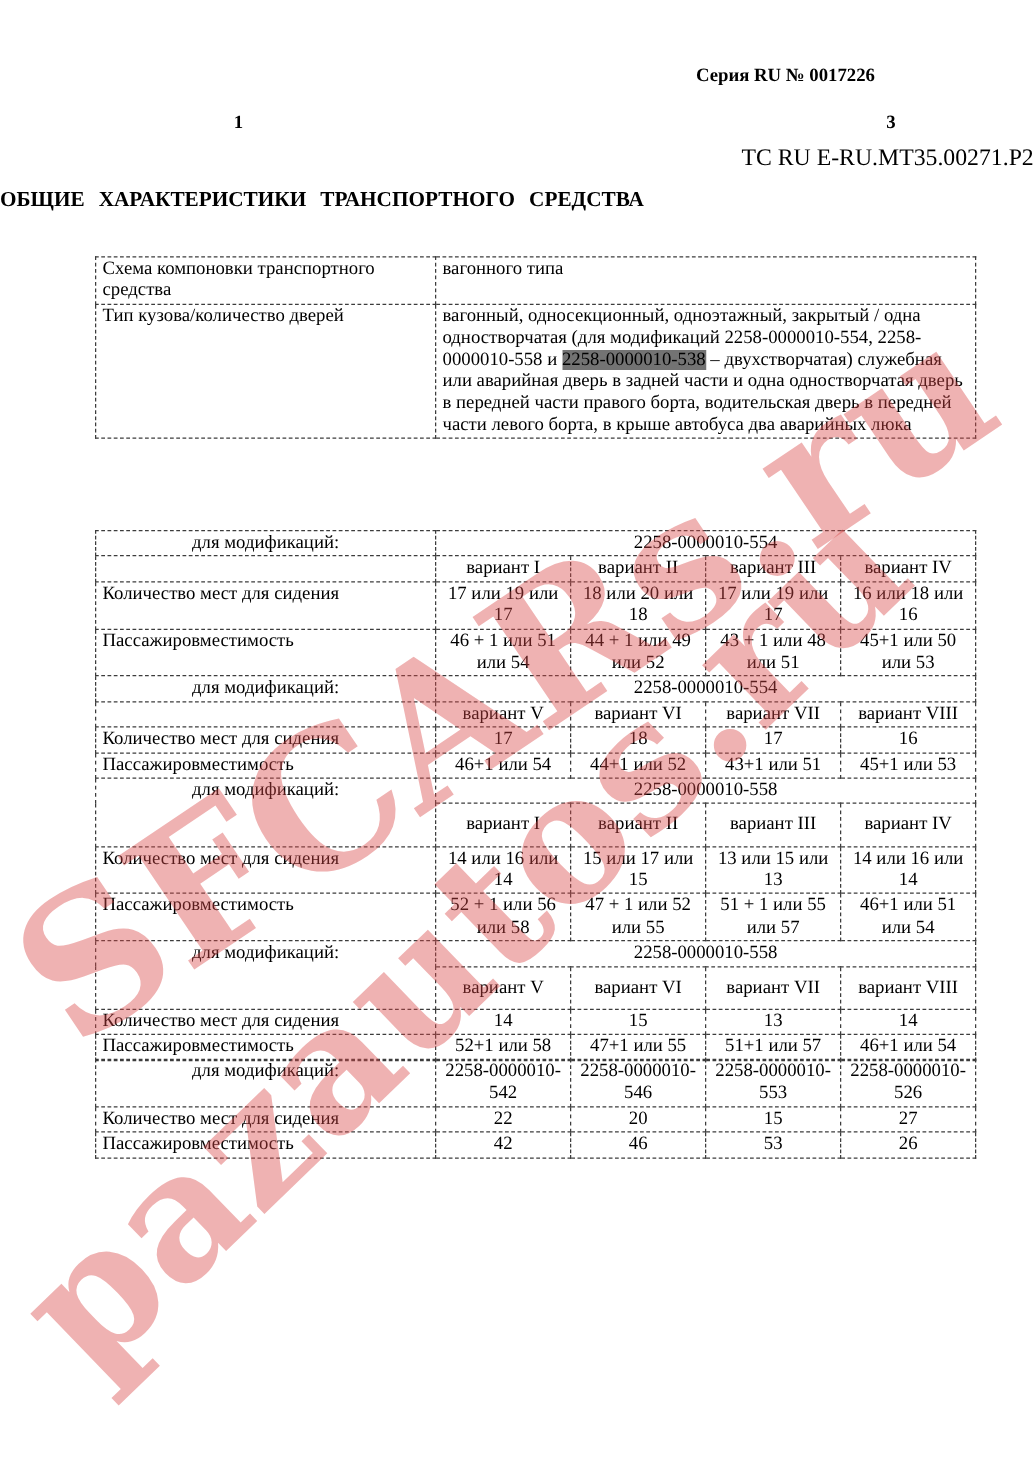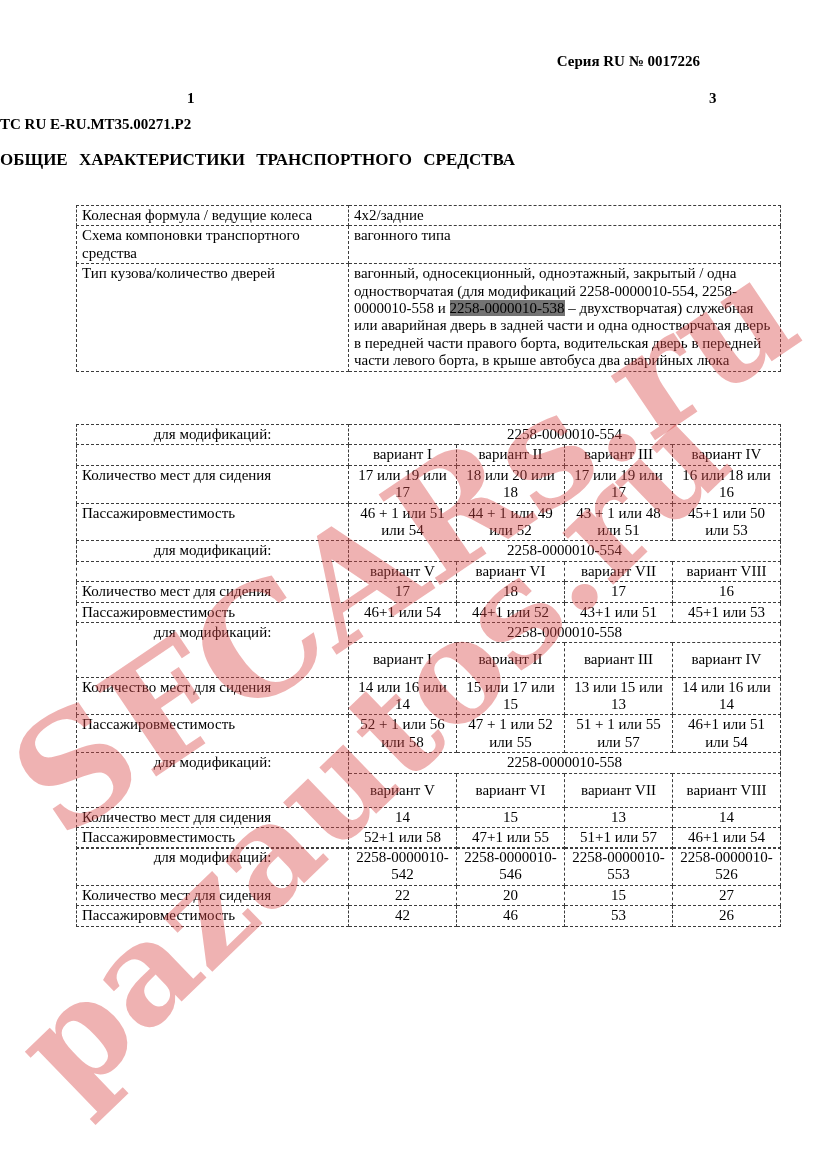--- a/index.html
+++ b/index.html
@@ -13,21 +13,21 @@
   }
   .series {
     position:absolute; top:53px; left:0; right:127px;
     text-align:right; font-weight:bold; font-size:15px;
   }
   .pagenum { position:absolute; top:90px; font-weight:bold; font-size:15px; }
   .pagenum.left { left:187px; }
   .pagenum.right { left:709px; }
   .approval {
     position:absolute; top:116px; left:0; width:100%;
-    text-align:left; font-weight:bold; font-size:15px;
+    text-align:right; font-weight:normal; font-size:19px;
   }
   .doctitle {
     position:absolute; top:150px; left:0; width:100%;
     text-align:left; font-weight:bold; font-size:17px;
     word-spacing:7px;
   }
   table {
     position:absolute; left:76px;
     border-collapse:collapse; table-layout:fixed;
     width:704px; font-size:15px;
@@ -61,24 +61,20 @@
 <div class="pagenum right">3</div>
 <div class="approval">ТС RU E-RU.MT35.00271.P2</div>
 <div class="doctitle">ОБЩИЕ ХАРАКТЕРИСТИКИ ТРАНСПОРТНОГО СРЕДСТВА</div>
 
 <table id="t1">
   <colgroup>
       <col style="width:272px">
       <col style="width:432px">
     </colgroup>
   <tbody>
-      <tr>
-    <td>Колесная формула / ведущие колеса</td>
-    <td>4х2/задние</td>
-  </tr>
   <tr>
     <td>Схема компоновки транспортного средства</td>
     <td>вагонного типа</td>
   </tr>
   <tr>
     <td>Тип кузова/количество дверей</td>
     <td><span>вагонный, односекционный, одноэтажный, закрытый / одна одностворчатая (для модификаций 2258-0000010-554, 2258-0000010-558 и </span><span class="hl">2258-0000010-538</span><span> – двухстворчатая) служебная или аварийная дверь в задней части и одна одностворчатая дверь в передней части правого борта, водительская дверь в передней части левого борта, в крыше автобуса два аварийных люка</span></td>
   </tr>
 </tbody>
   </table>

